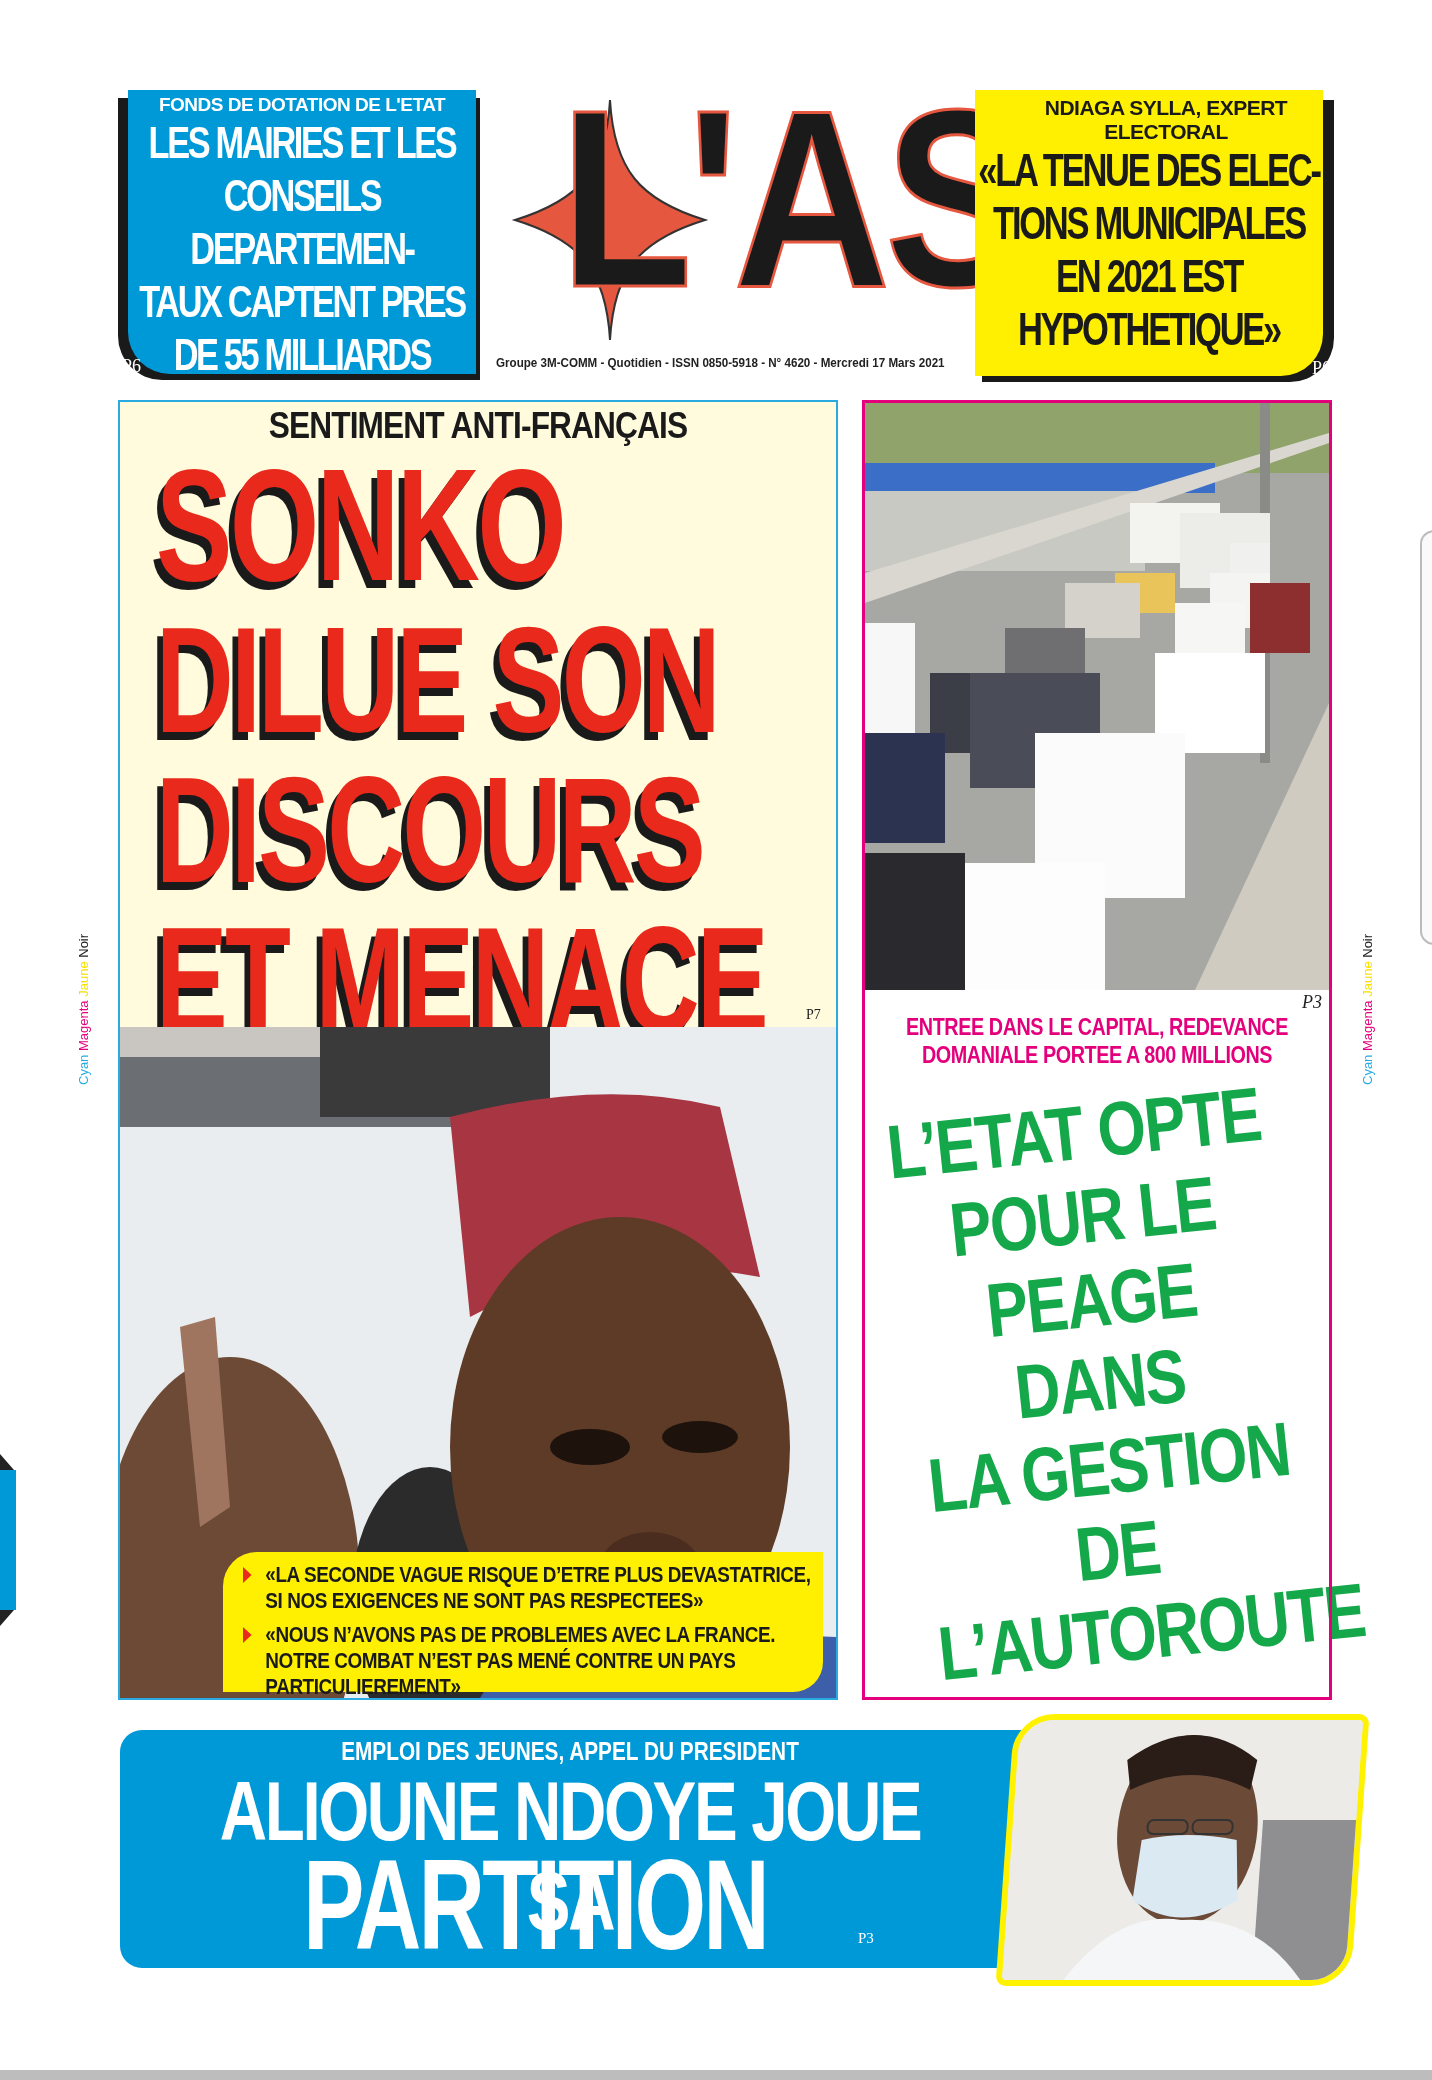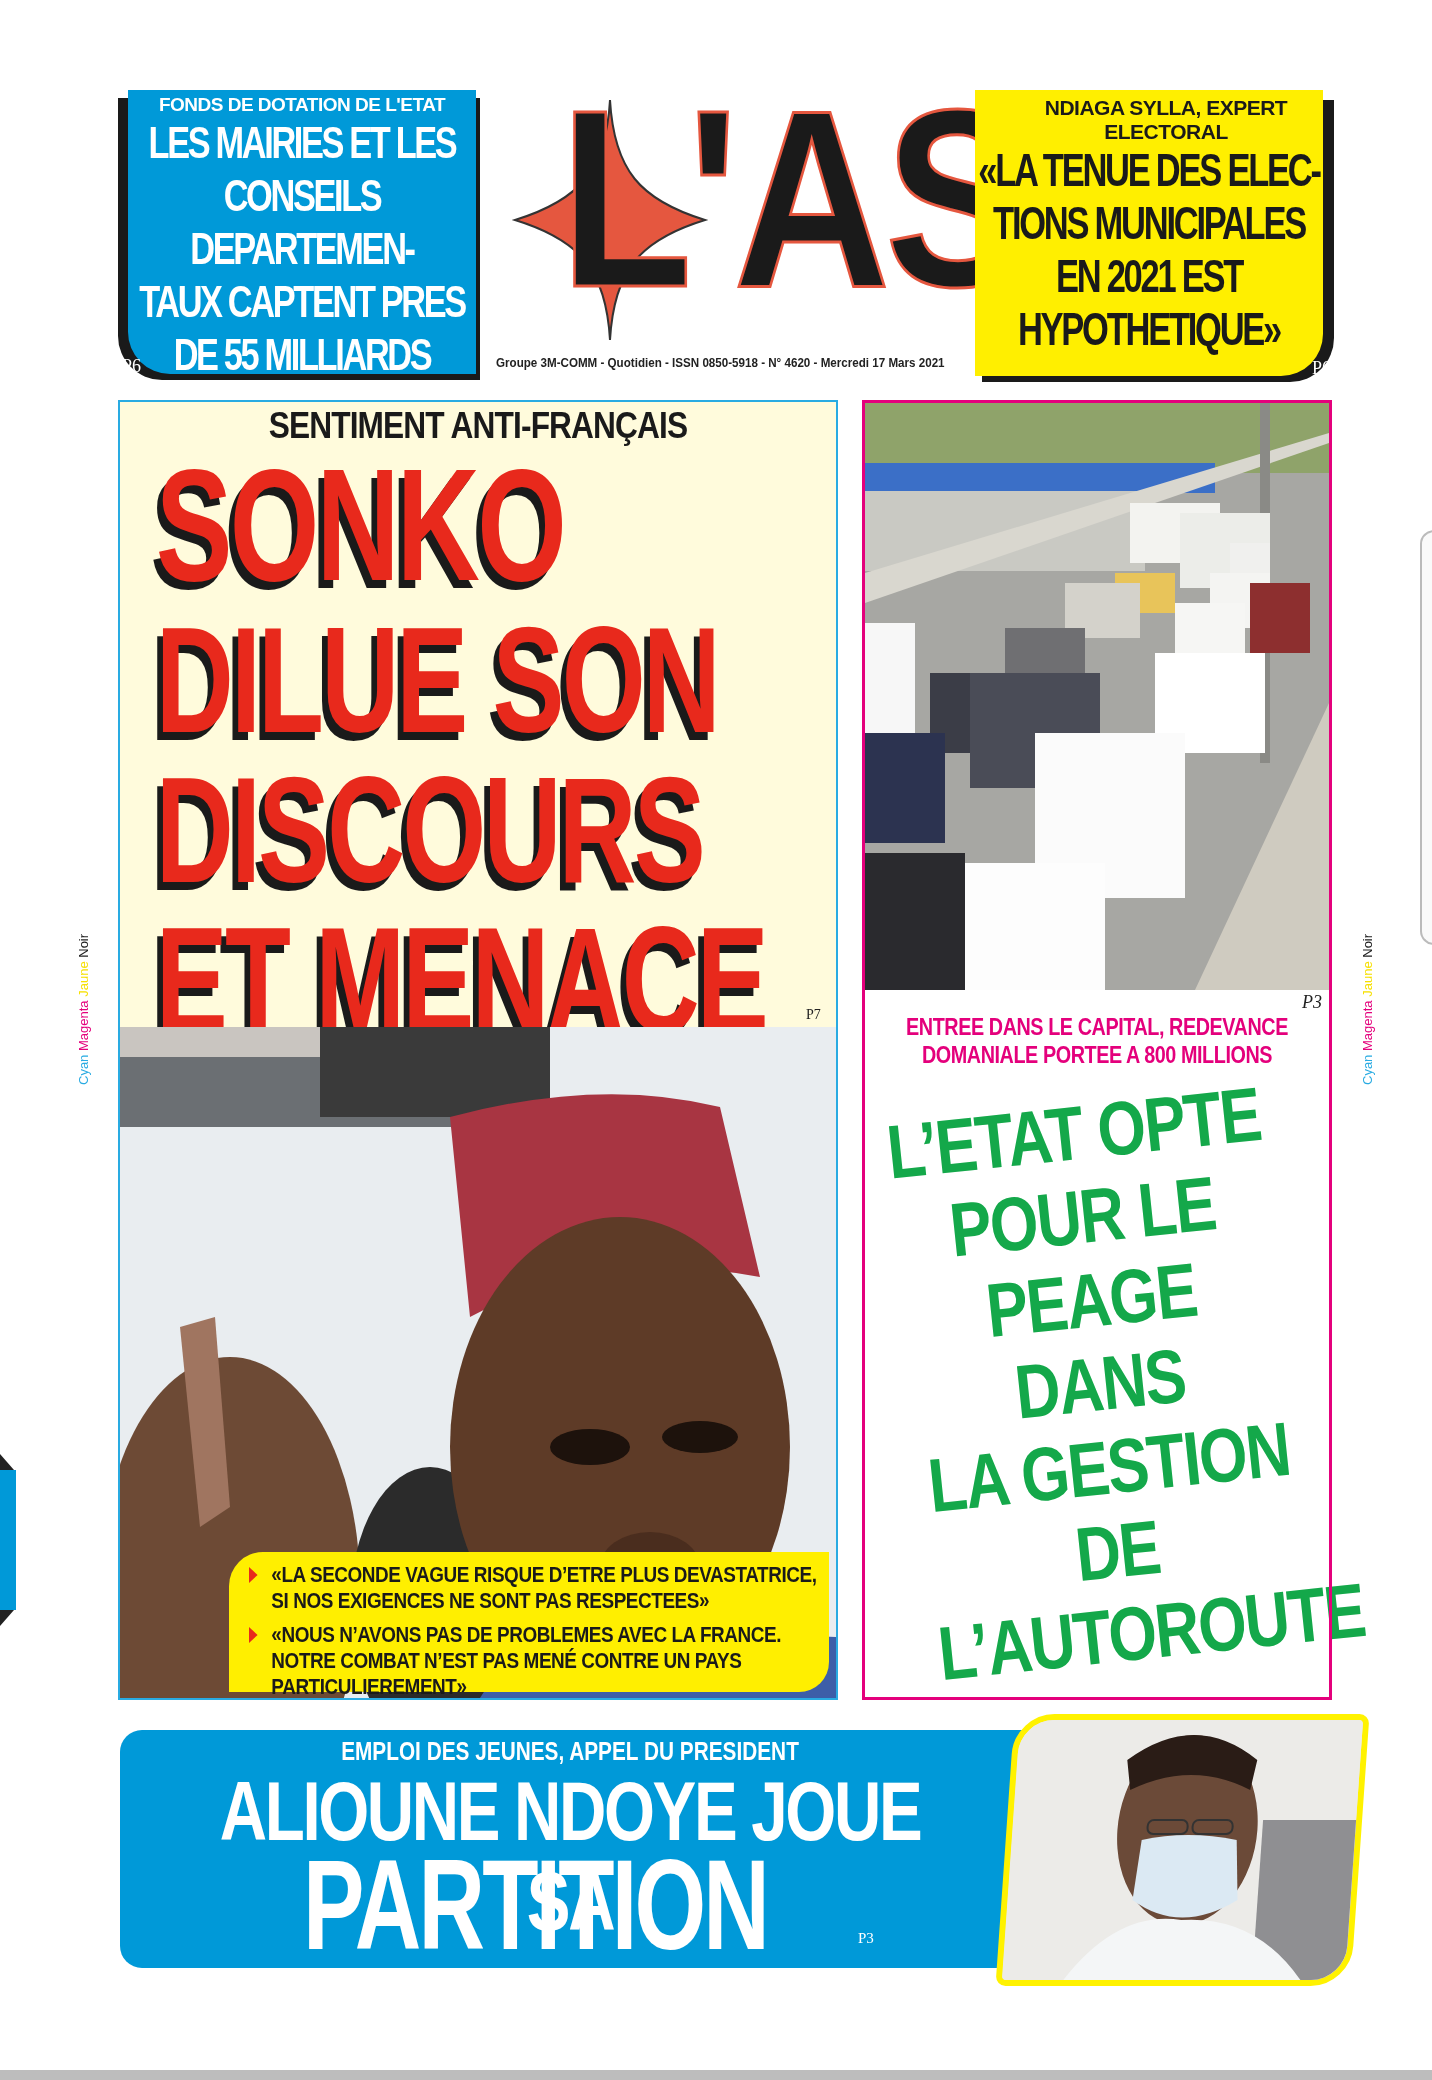--- a/index.html
+++ b/index.html
@@ -45,21 +45,21 @@
   
   .main-frame { left: 118px; top: 400px; width: 720px; height: 1300px; border: 2px solid #29abe2; }
   .main-head-bg { left: 120px; top: 402px; width: 716px; height: 625px; background: #fffbdc; }
   .main-kicker { left: 120px; top: 405px; width: 716px; text-align: center; font-size: 36px; font-weight: 700; color: #1a1a1a; letter-spacing: -1px; transform: scaleX(0.88); }
   .main-head { left: 120px; top: 445px; width: 716px; text-align: left; color: #e8291c; font-weight: 700; text-shadow: -8px 8px 0 #1a1a1a; letter-spacing: -4px; margin-left: 22px; }
   .main-head div { font-size: 150px; line-height: 150px; transform: scaleX(0.72); margin: 0 -120px; }
   .main-head div.l0 { font-size: 160px; line-height: 160px; }
   .p7 { left: 806px; top: 1007px; font-family: "Liberation Serif", serif; font-size: 14px; color: #222; }
   .photo-sonko { left: 120px; top: 1027px; width: 716px; height: 671px; overflow: hidden; background: #e8ecef; }
 
-  .quote-box { left: 229px; top: 1552px; width: 600px; height: 140px; background: #ffef00; border-radius: 34px 0 30px 0; padding: 10px 16px 16px 20px; }
+  .quote-box { left: 223px; top: 1552px; width: 600px; height: 140px; background: #ffef00; border-radius: 34px 0 30px 0; padding: 10px 16px 16px 20px; }
   .quote-item { position: relative; padding-left: 26px; font-size: 22px; font-weight: 700; line-height: 26px; color: #1a1a1a; letter-spacing: -0.5px; transform: scaleX(0.86); transform-origin: left top; width: 680px; margin-bottom: 8px; }
   .quote-item .bullet { position: absolute; left: 0; top: 5px; width: 0; height: 0; border-top: 8px solid transparent; border-bottom: 8px solid transparent; border-left: 10px solid #e8291c; }
 
   
   .right-frame { left: 862px; top: 400px; width: 470px; height: 1300px; border: 3px solid #e4007c; }
   .photo-traffic { left: 865px; top: 403px; width: 464px; height: 587px; overflow: hidden; background: #b9b9b6; }
   .p3-right { left: 1302px; top: 992px; font-family: "Liberation Serif", serif; font-style: italic; font-size: 18px; color: #222; }
   .right-kicker { left: 866px; top: 1013px; width: 462px; text-align: center; font-size: 23px; font-weight: 700; color: #e4007c; line-height: 28px; letter-spacing: -0.5px; transform: scaleX(0.86); }
   .right-head { left: 870px; top: 1090px; width: 460px; text-align: center; color: #14a84a; font-weight: 900; font-size: 76px; line-height: 84px; letter-spacing: -2px; transform: rotate(-6deg) scaleX(0.82); transform-origin: center; }
 

